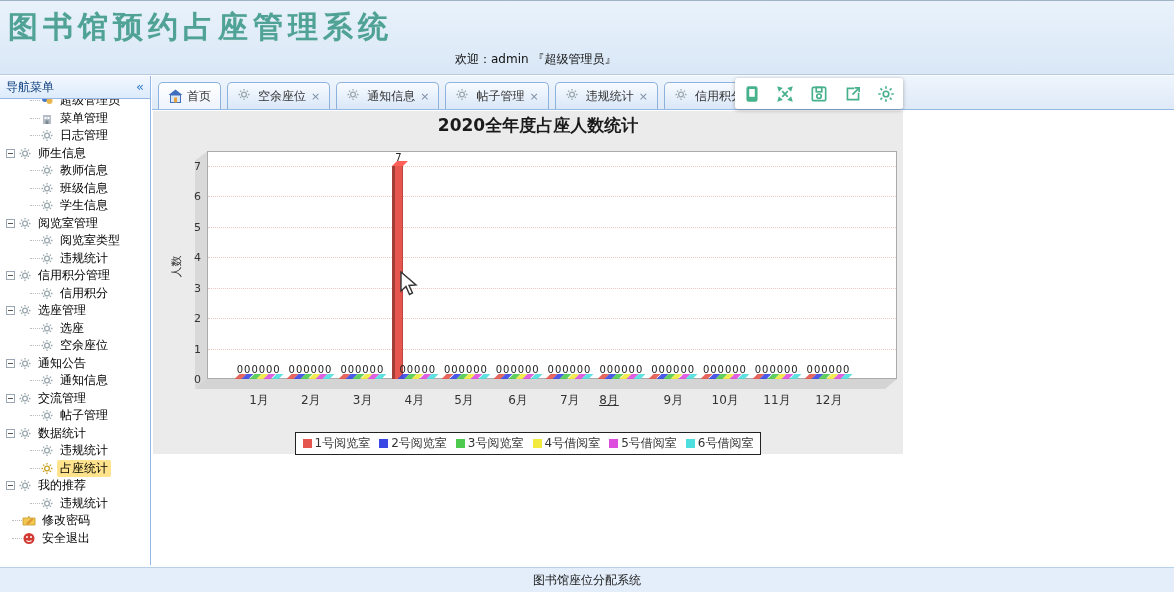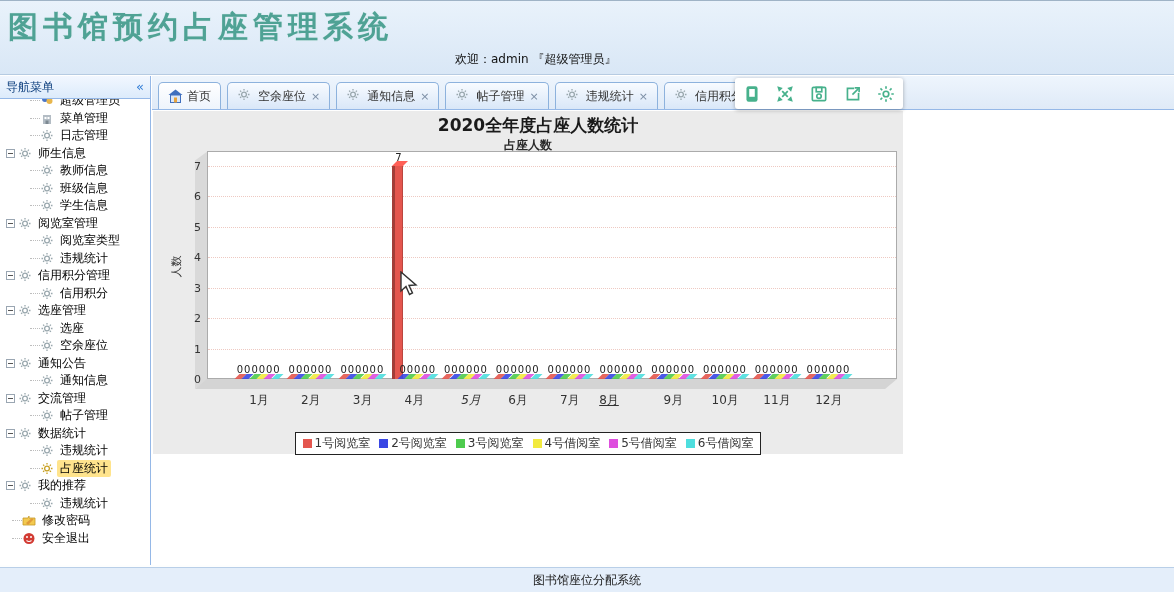--- a/index.html
+++ b/index.html
@@ -477,21 +477,20 @@
               <path d="M7 1v1.6M7 10.4V12M1.5 6.5h1.6M10.9 6.5h1.6M3.1 2.6l1.1 1.1M9.8 8.8l1.1 1.1M10.9 2.6 9.8 3.7M4.2 8.8 3.1 9.9"></path>
             </g>
           </svg></span>
         <span>占座统计</span>
         <span class="x">×</span>
       </div>
     </div>
 
   <div class="chartbox" id="chartbox">
     <div class="c-title">2020全年度占座人数统计</div>
-    <div class="c-sub">占座人数</div>
     <div class="wall"></div>
     <div class="floor"></div>
     <div class="plot"></div>
     <div class="ylab">人数</div>
     <div class="legend">
       <div class="legend-box" id="legendbox">
           <span class="leg-item">
             <span class="sq" style="background:#e4564e"></span>
             <span>1号阅览室</span>
           </span>
@@ -582,21 +581,21 @@
       <div class="sliver" style="left: 246.7px; background: rgb(57, 71, 228);"></div>
       <div class="zlab" style="left: 245.7px;">0</div>
       <div class="sliver" style="left: 254px; background: rgb(78, 203, 78);"></div>
       <div class="zlab" style="left: 253px;">0</div>
       <div class="sliver" style="left: 261.3px; background: rgb(242, 234, 62);"></div>
       <div class="zlab" style="left: 260.3px;">0</div>
       <div class="sliver" style="left: 268.6px; background: rgb(222, 78, 222);"></div>
       <div class="zlab" style="left: 267.6px;">0</div>
       <div class="sliver" style="left: 275.9px; background: rgb(78, 222, 222);"></div>
       <div class="zlab" style="left: 274.9px;">0</div>
-      <div class="mlab" style="left: 298px; font-style: italic;">5月</div>
+      <div class="mlab" style="left: 291px;">5月</div>
       <div class="sliver" style="left: 291.2px; background: rgb(228, 86, 78);"></div>
       <div class="zlab" style="left: 290.2px;">0</div>
       <div class="sliver" style="left: 298.5px; background: rgb(57, 71, 228);"></div>
       <div class="zlab" style="left: 297.5px;">0</div>
       <div class="sliver" style="left: 305.8px; background: rgb(78, 203, 78);"></div>
       <div class="zlab" style="left: 304.8px;">0</div>
       <div class="sliver" style="left: 313.1px; background: rgb(242, 234, 62);"></div>
       <div class="zlab" style="left: 312.1px;">0</div>
       <div class="sliver" style="left: 320.4px; background: rgb(222, 78, 222);"></div>
       <div class="zlab" style="left: 319.4px;">0</div>

